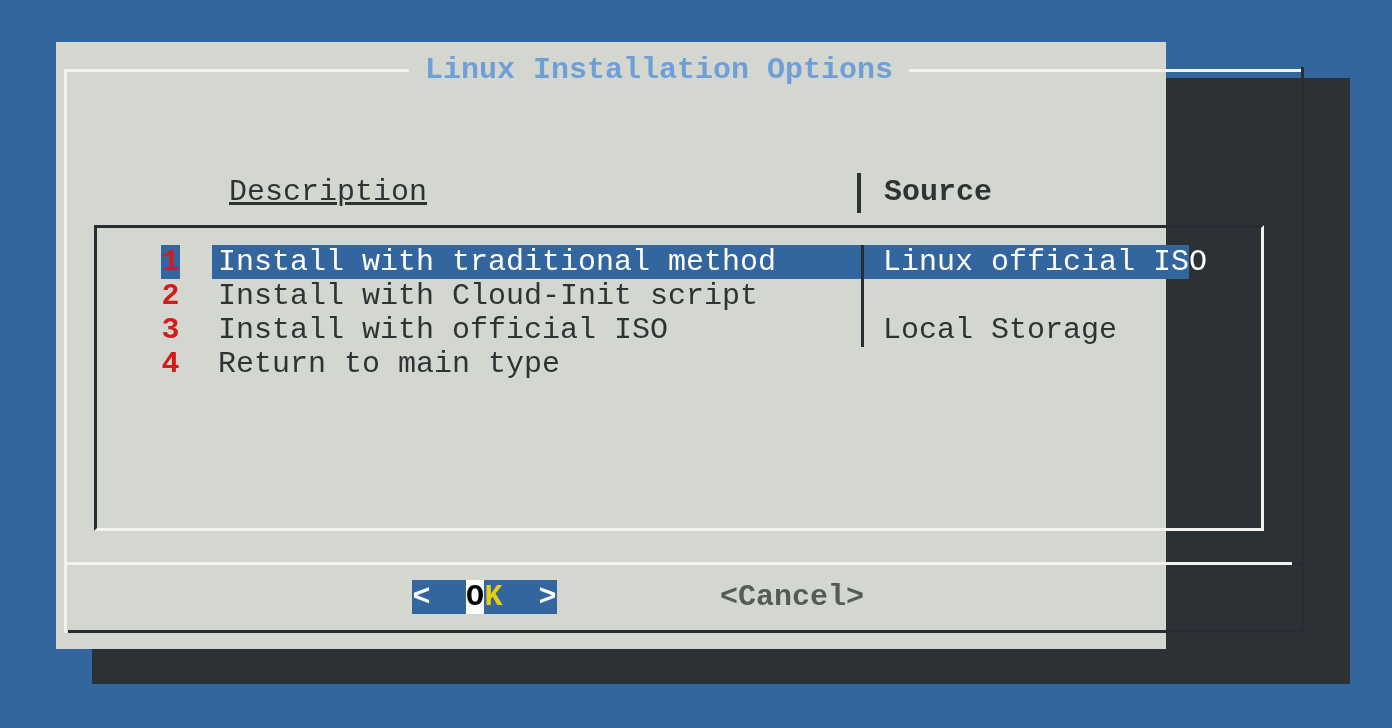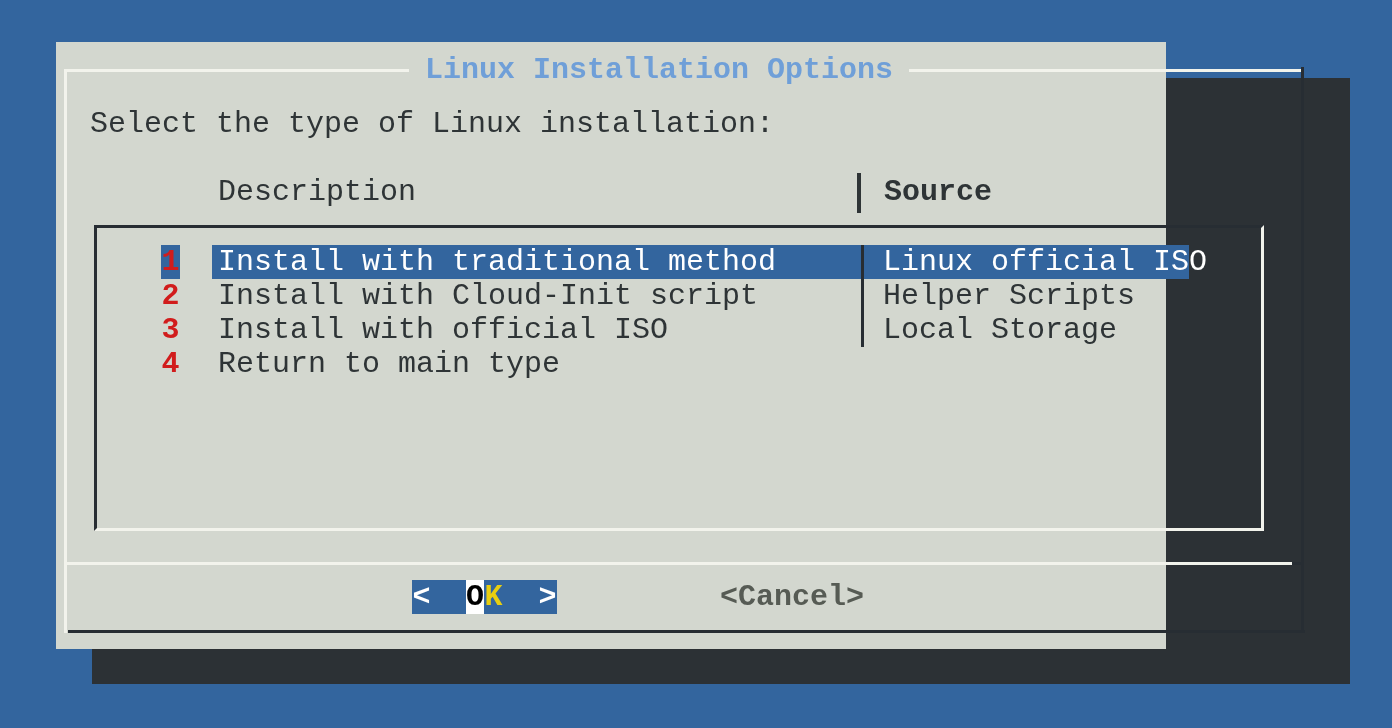--- a/index.html
+++ b/index.html
@@ -55,21 +55,21 @@
     left: 353px; top: 11px;
     width: 500px; height: 34px;
     background: var(--dialog-bg);
     color: var(--title-blue);
     font-weight: bold;
     text-align: center;
     z-index: 2;
   }
   .message { position: absolute; left: 34px; top: 65px; white-space: pre; }
   .colhead { position: absolute; top: 133px; white-space: pre; }
-  .colhead-desc { left: 162px; }
+  .colhead-desc { left: 173px; text-decoration: underline; }
   .colhead-src  { left: 828px; font-weight: bold; }
   .colhead-sep  {
     position: absolute; left: 801px; top: 131px;
     width: 4px; height: 40px;
     background: var(--text-dark);
   }
   .menubox {
     position: absolute;
     left: 38px; top: 183px;
     width: 1170px; height: 306px;
@@ -135,41 +135,39 @@
 <div class="screen">
   <div class="shadow"></div>
 
   <div class="dialog">
     <div class="b b-top"></div>
     <div class="b b-left"></div>
     <div class="b b-right"></div>
     <div class="b b-bottom"></div>
 
     <div class="title">Linux Installation Options</div>
-    <div class="message">Select the type of Linux installation:</div>
 
     <div class="colhead colhead-desc">Description</div>
     <div class="colhead-sep"></div>
     <div class="colhead colhead-src">Source</div>
 
     <div class="menubox">
       <div id="menu-rows" class="rows">
           <div class="row selected" style="top: 17px;">
     <span class="hl"></span>
     <span class="tag">1</span>
     <span class="desc">Install with traditional method</span>
     <span class="colsep"></span>
     <span class="src">Linux official ISO</span>
   </div>
           <div class="row" style="top: 51px;">
 
     <span class="tag">2</span>
     <span class="desc">Install with Cloud-Init script</span>
     <span class="colsep"></span>
-    <span class="src">Helper Scripts</span>
   </div>
           <div class="row" style="top: 85px;">
 
     <span class="tag">3</span>
     <span class="desc">Install with official ISO</span>
     <span class="colsep"></span>
     <span class="src">Local Storage</span>
   </div>
           <div class="row no-source" style="top: 119px;">
 

